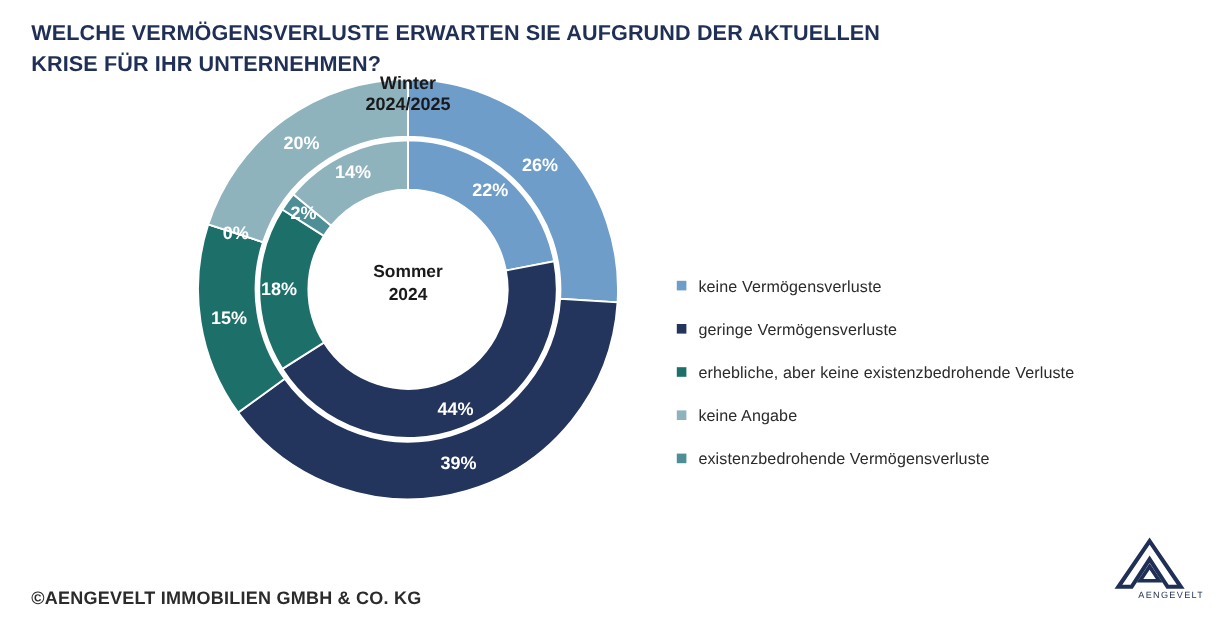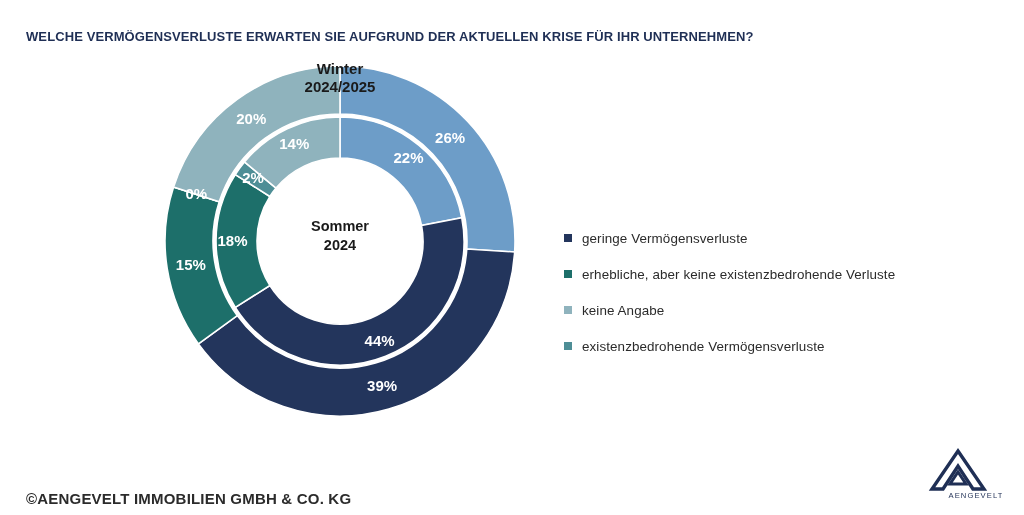--- a/index.html
+++ b/index.html
@@ -6,23 +6,23 @@
   body{
     width:1024px;height:515px;
     background:#ffffff;
     font-family:"Liberation Sans", sans-serif;
     position:relative;
     overflow:hidden;
     -webkit-font-smoothing:antialiased;
   }
   #title{
     position:absolute;
-    left:26px; top:28px;
+    left:26px; top:14px;
     width:760px;
-    font-size:13px;
+    font-size:18px;
     font-weight:bold;
     letter-spacing:0.1px;
     line-height:1.45;
     color:#1f2f55;
     text-transform:uppercase;
   }
   #chart-area{
     position:absolute;
     left:108px; top:60px;
     width:470px; height:420px;
@@ -126,20 +126,24 @@
     <text class="ring-title" x="232" y="14" text-anchor="middle">Winter</text>
     <text class="ring-title" x="232" y="32" text-anchor="middle">2024/2025</text>
 
     <text class="center-title" x="232" y="171" text-anchor="middle">Sommer</text>
     <text class="center-title" x="232" y="190" text-anchor="middle">2024</text>
   </svg>
 </div>
 
 <div id="legend">
   <div class="legend-row">
+    <span class="legend-swatch" style="background: rgb(109, 157, 200);"></span>
+    <span class="legend-label">keine Vermögensverluste</span>
+  </div>
+  <div class="legend-row">
     <span class="legend-swatch" style="background: rgb(35, 53, 92);"></span>
     <span class="legend-label">geringe Vermögensverluste</span>
   </div>
   <div class="legend-row">
     <span class="legend-swatch" style="background: rgb(29, 111, 106);"></span>
     <span class="legend-label">erhebliche, aber keine existenzbedrohende Verluste</span>
   </div>
   <div class="legend-row">
     <span class="legend-swatch" style="background: rgb(143, 179, 189);"></span>
     <span class="legend-label">keine Angabe</span>

